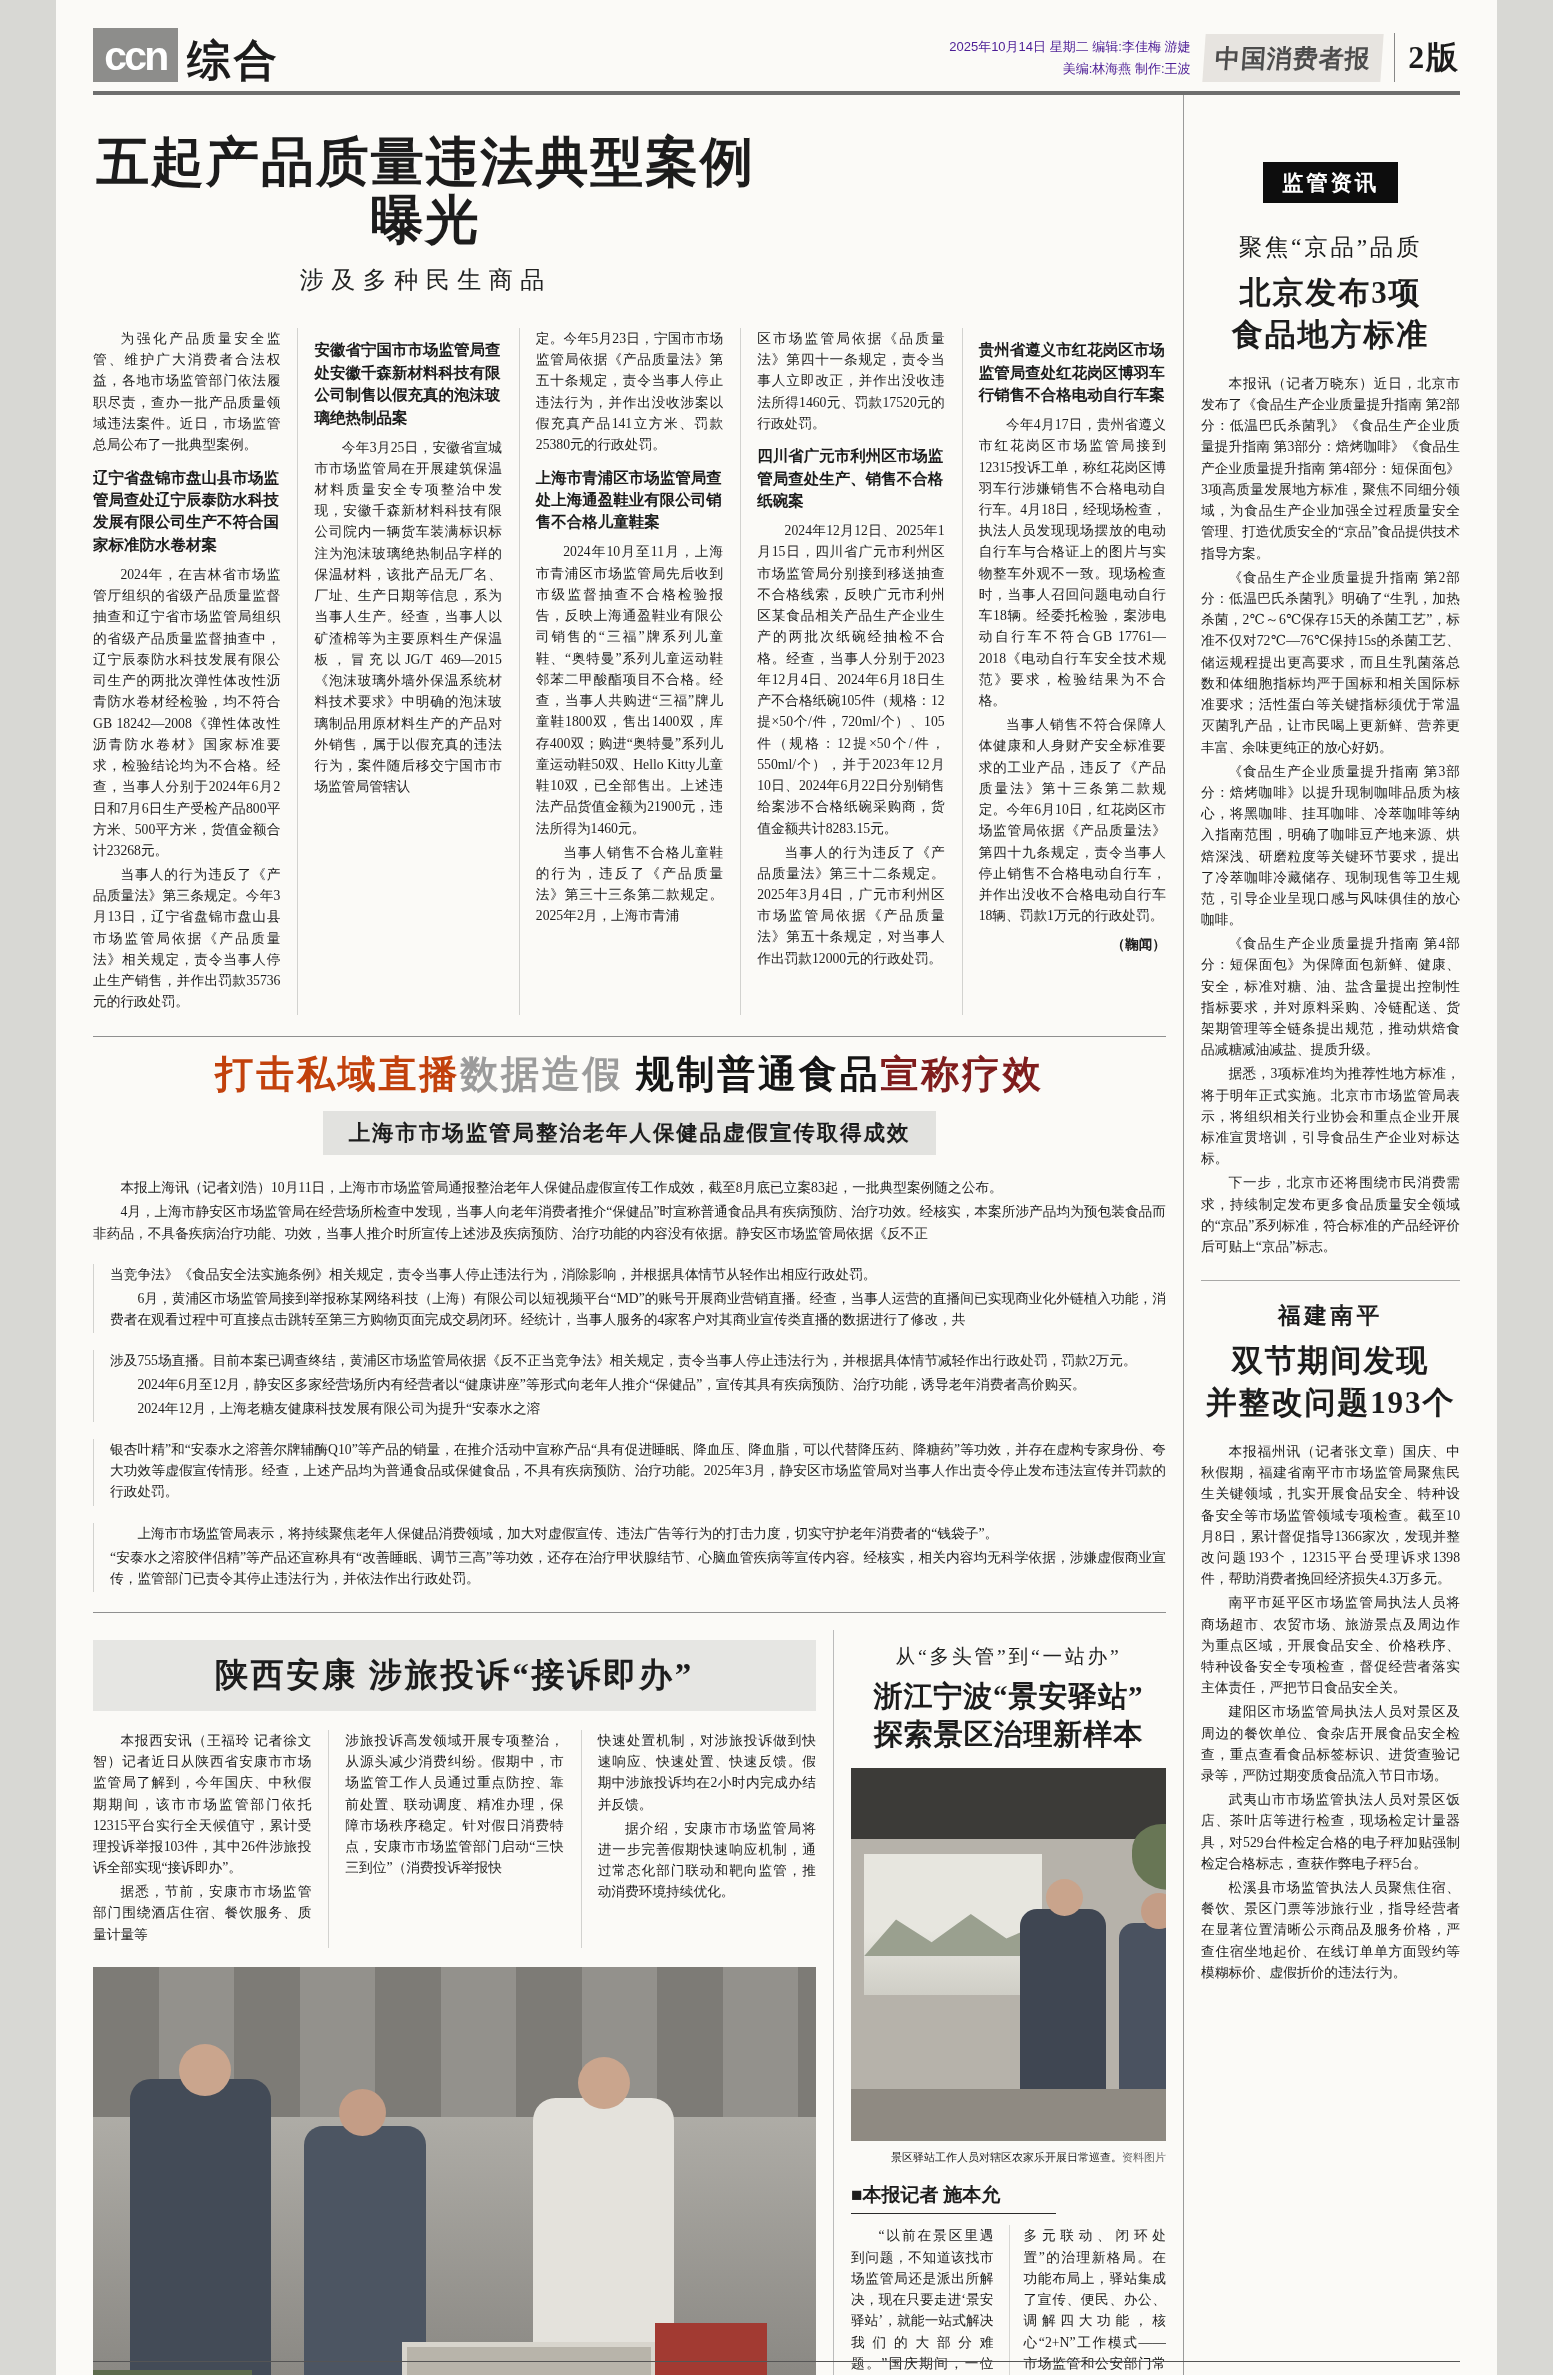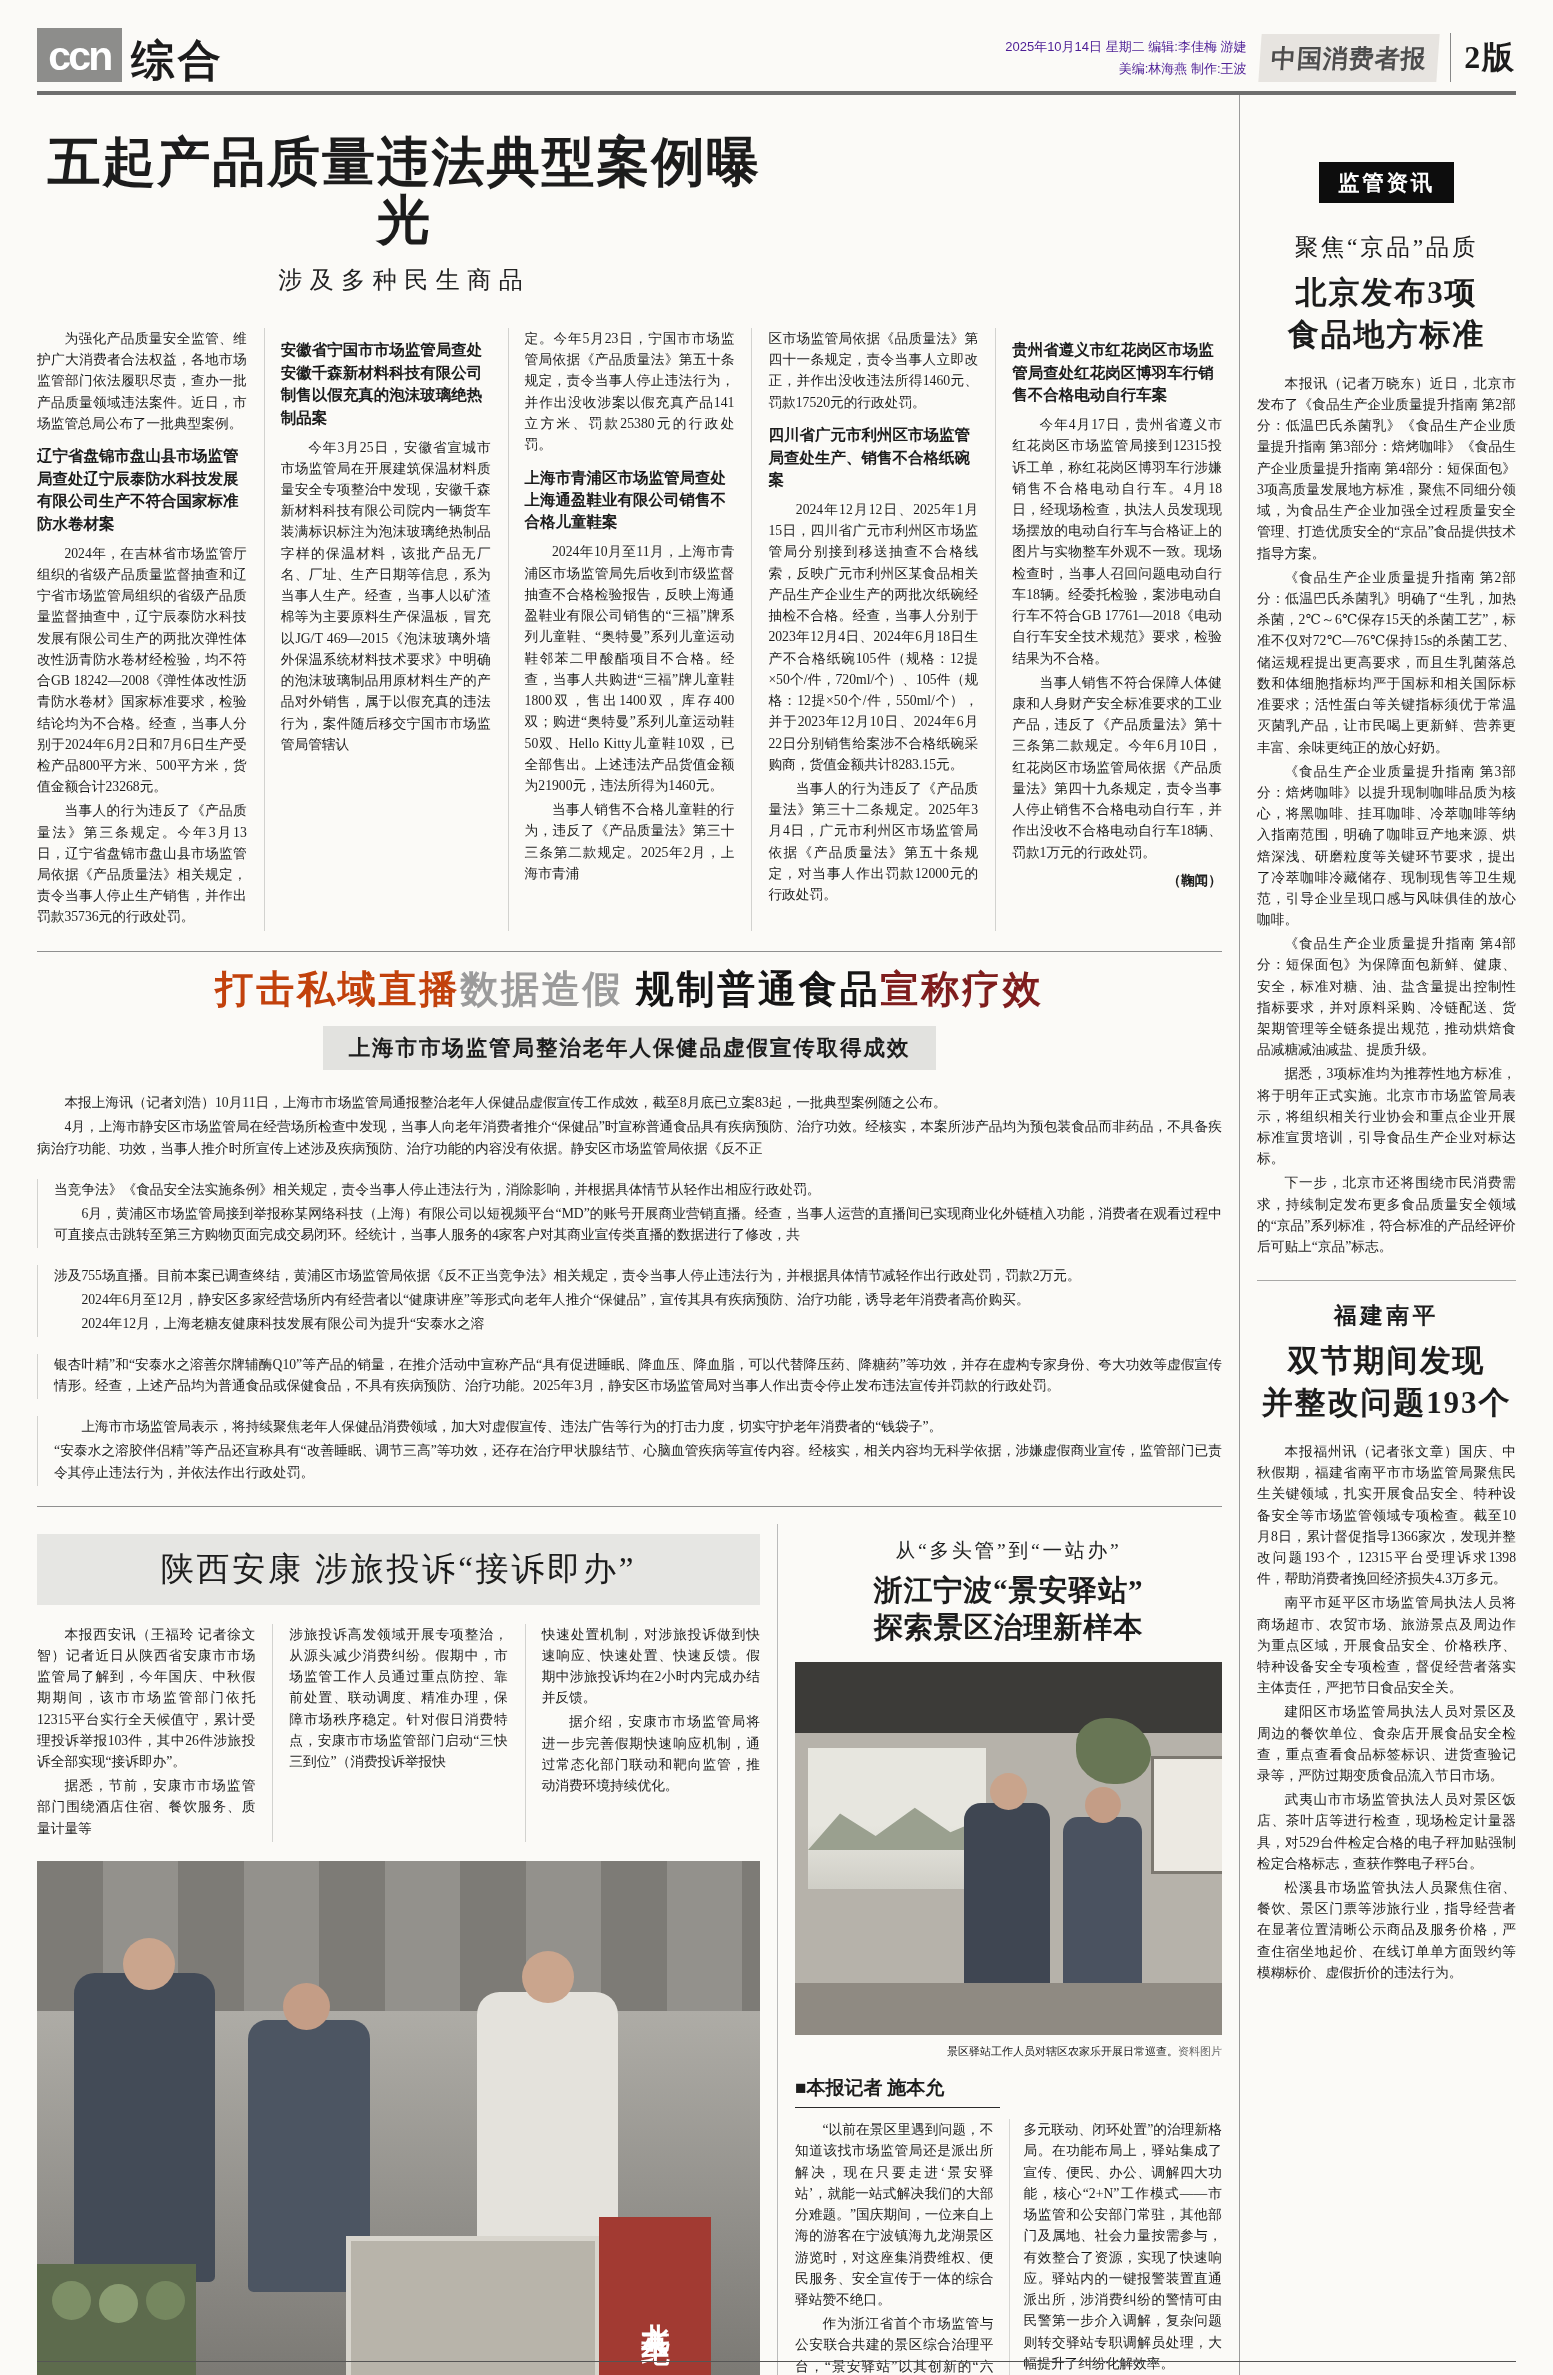--- a/index.html
+++ b/index.html
@@ -1,17 +1,17 @@
 <!DOCTYPE html>
 <html style="font-size:15px"><head>
 <meta charset="utf-8">
 <style>
   html,body{margin:0;padding:0;background:#d8d8d4;}
   .page{
-    width:1553px;height:2375px;box-sizing:border-box;position:relative;
+    width:1441px;height:2375px;box-sizing:border-box;position:relative;
     background:#fbfaf7;margin:0 auto;padding:28px 37px 0 37px;overflow:hidden;
     font-family:"Liberation Serif","DejaVu Serif",serif;color:#1c1c1c;
   }
   
   .hdr{display:flex;justify-content:space-between;align-items:flex-end;}
   .hdr-left{display:flex;align-items:flex-end;gap:9.4px;}
   .logo-badge{background:#8d8d8b;color:#fff;font-family:"Liberation Sans","DejaVu Sans",sans-serif;
     font-weight:900;font-size:41px;line-height:1;padding:7.5px 11.2px 5.6px;letter-spacing:-2.8px;}
   .section-title{font-size:43px;font-weight:900;letter-spacing:3.7px;line-height:1;}
   .hdr-right{display:flex;align-items:center;gap:13px;}
@@ -45,21 +45,21 @@
   .divider{border:none;border-top:0.9px solid #8f8f8f;margin:20.6px 0 17px;}
   
   .a2-head{margin:3.7px 0 0;text-align:center;font-size:38px;font-weight:900;letter-spacing:2.8px;line-height:1.1;}
   .a2-pill{display:table;margin:15px auto 0;background:#e2e2df;padding:7.5px 26px;
     font-size:21.5px;font-weight:700;letter-spacing:1.9px;}
   .a2-cols{margin-top:22.5px;flex-direction:column;}
   
   .bottom-row{display:flex;margin-top:5.6px;}
   .b-left{width:723px;flex:none;}
   .ningbo{flex:1;min-width:0;border-left:0.9px solid #bbb;margin-left:17px;padding-left:17px;}
-  .ak-band{background:#e6e6e3;text-align:center;font-size:33px;font-weight:400;
+  .ak-band{background:#e6e6e3;text-align:center;font-size:33px;font-weight:700;
     letter-spacing:2.8px;padding:13px 0;margin-top:9.4px;}
   .ak-cols{margin-top:19px;}
   
   .photo{position:relative;overflow:hidden;background:#9a9894;}
   .photo-a{height:558px;margin-top:19px;}
   .photo-b{height:373px;margin-top:15px;}
   .ph{position:absolute;}
   .cap-head{margin:24px 0 0;text-align:center;font-size:32px;font-weight:900;letter-spacing:2.8px;}
   
   .nb-kicker{text-align:center;font-size:19.7px;letter-spacing:2.8px;margin-top:13px;color:#222;}

